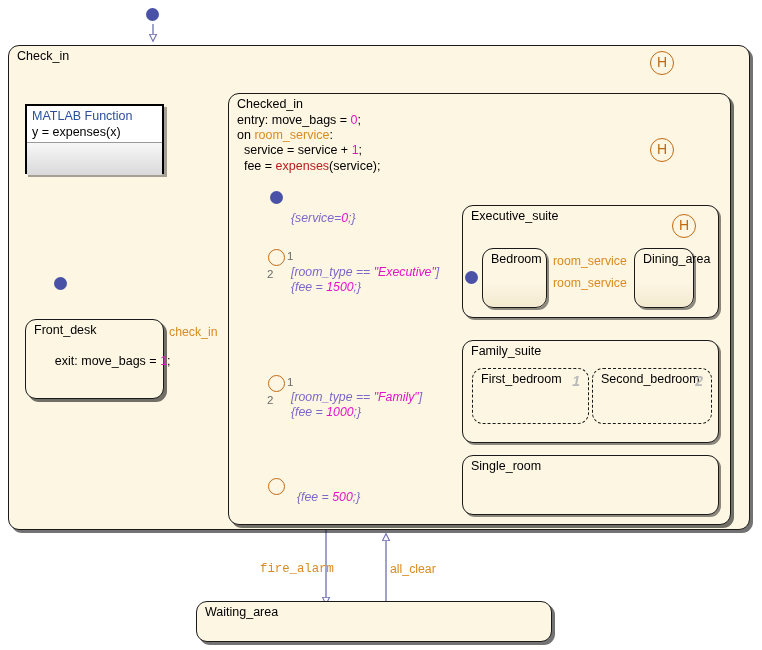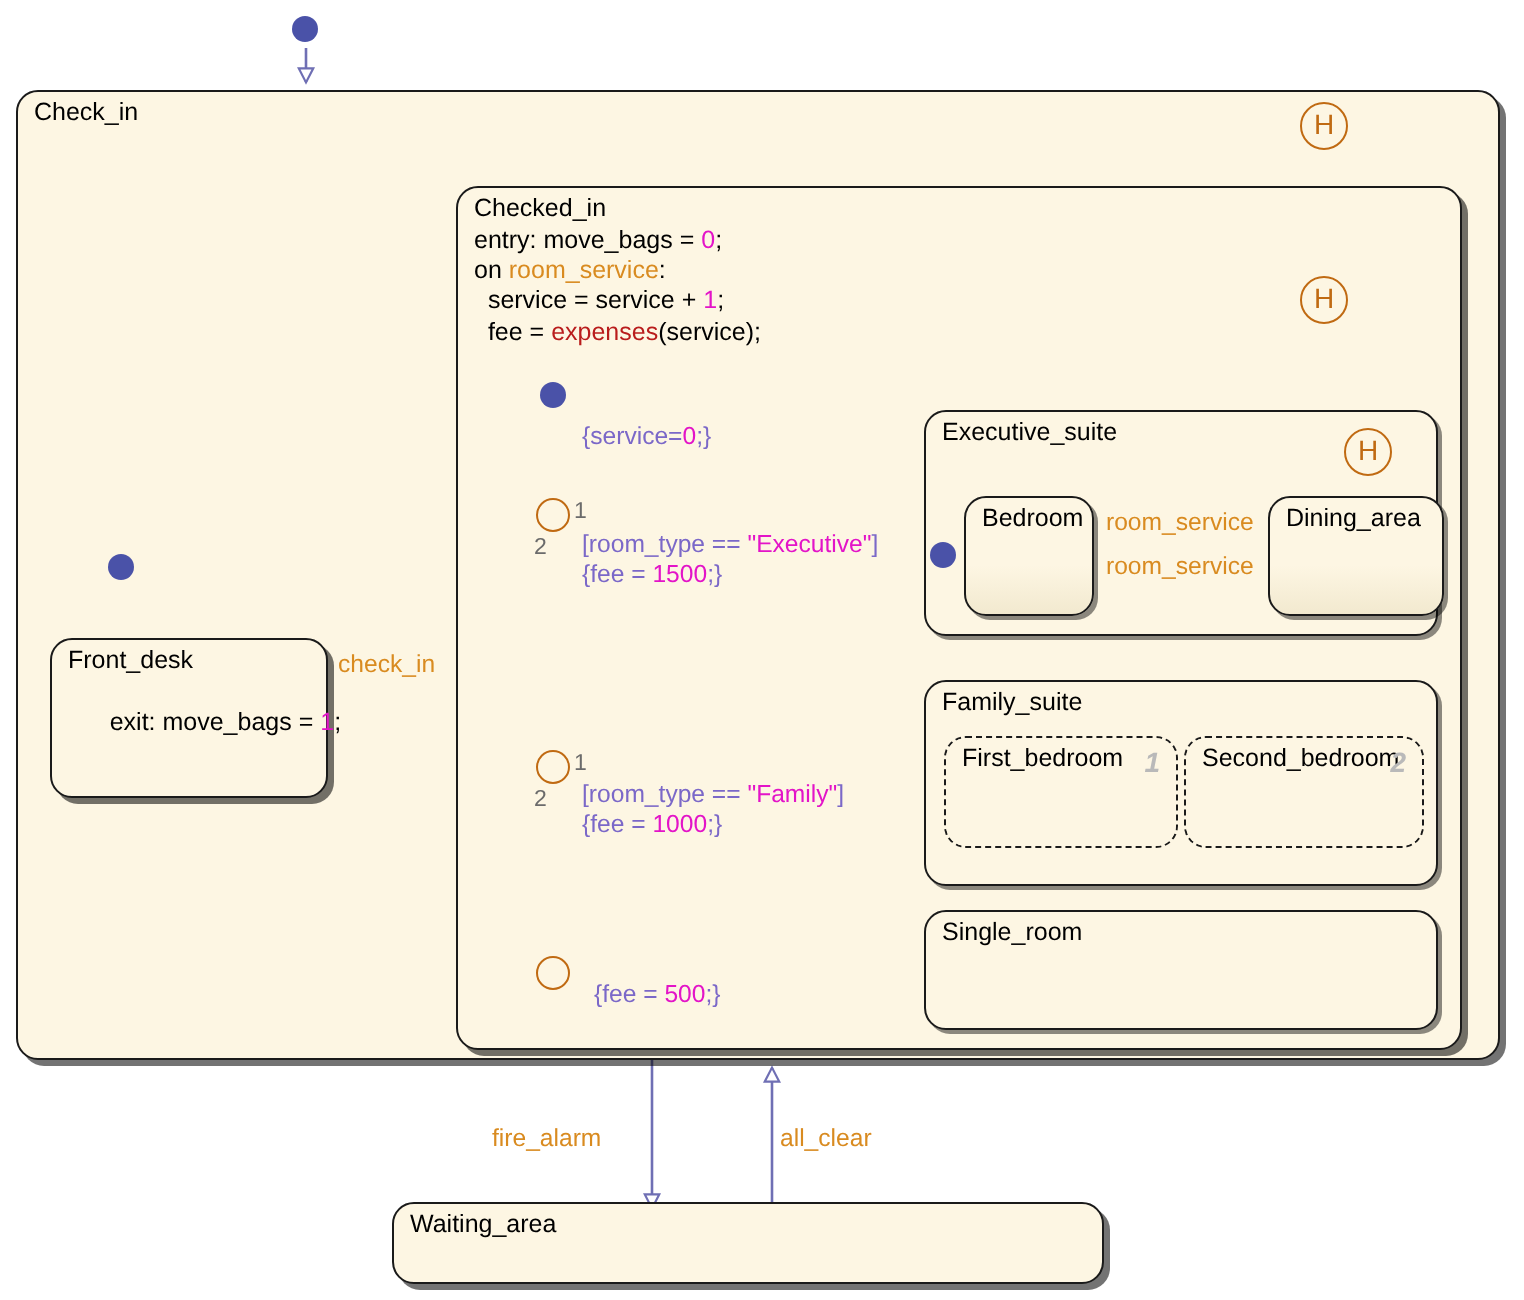--- a/index.html
+++ b/index.html
@@ -79,20 +79,21 @@
   .kw-fn     { color: #b91c1c; }
   .kw-str    { color: #e314c8; }
 
   
   .tlabel {
     position: absolute;
     font-size: 12.3px;
     line-height: 14.6px;
     color: #7b68c8;
     white-space: pre;
+    font-style: italic;
   }
   .elabel {
     position: absolute;
     font-size: 12.3px;
     line-height: 14.6px;
     color: #d98b20;
     white-space: nowrap;
   }
 
   
@@ -216,20 +217,25 @@
     </g>
   </svg>
 
   <div class="defdot" style="left:146px; top:8px;"></div>
 
   <div class="state" style="left:8px; top:45px; width:742px; height:485px;">
     <span class="state-label">Check_in</span>
   </div>
   <div class="hist" style="left:650px; top:51px;">H</div>
 
+  <div class="mlfun" style="left:25px; top:104px; width:139px; height:70px;">
+    <div class="mlfun-head">MATLAB Function</div>
+    <div class="mlfun-sig">y = expenses(x)</div>
+    <div class="mlfun-grad"></div>
+  </div>
 
   <div class="defdot" style="left:54px; top:277px;"></div>
 
   <div class="state" style="left:25px; top:299px; width:139px; height:80px;margin-top:20px;">
     <span class="state-label">Front_desk</span>
     <div class="state-body">
       <span>exit: move_bags = </span><span class="kw-num">1</span><span>;</span>
     </div>
   </div>
 
@@ -270,21 +276,21 @@
     <span class="state-label">Executive_suite</span>
   </div>
   <div class="hist" style="left:672px; top:214px;">H</div>
 
   <div class="defdot" style="left:465px; top:271px;"></div>
 
   <div class="state thin gradfill" style="left:482px; top:248px; width:65px; height:60px;">
     <span class="state-label">Bedroom</span>
   </div>
 
-  <div class="state thin gradfill" style="left:634px; top:248px; width:88px; height:60px;">
+  <div class="state thin gradfill" style="left:634px; top:248px; width:60px; height:60px;">
     <span class="state-label">Dining_area</span>
   </div>
 
   <div class="elabel" style="left:553px; top:254px;">room_service</div>
   <div class="elabel" style="left:553px; top:276px;">room_service</div>
 
   <div class="state thin" style="left:462px; top:340px; width:257px; height:103px;">
     <span class="state-label">Family_suite</span>
   </div>
 
@@ -295,20 +301,20 @@
 
   <div class="state dashed" style="left:592px; top:368px; width:120px; height:56px; box-shadow:none;">
     <span class="state-label">Second_bedroom</span>
     <span class="parallel-num">2</span>
   </div>
 
   <div class="state thin" style="left:462px; top:455px; width:257px; height:60px;">
     <span class="state-label">Single_room</span>
   </div>
 
-  <div class="elabel" style="left:246px; top:562px;">fire_alarm</div>
+  <div class="elabel" style="left:260px; top:562px;font-family:Liberation Mono, monospace;">fire_alarm</div>
   <div class="elabel" style="left:390px; top:562px;">all_clear</div>
 
   <div class="state" style="left:196px; top:601px; width:356px; height:41px;">
     <span class="state-label">Waiting_area</span>
   </div>
 
 </div>
 
 </body></html>

